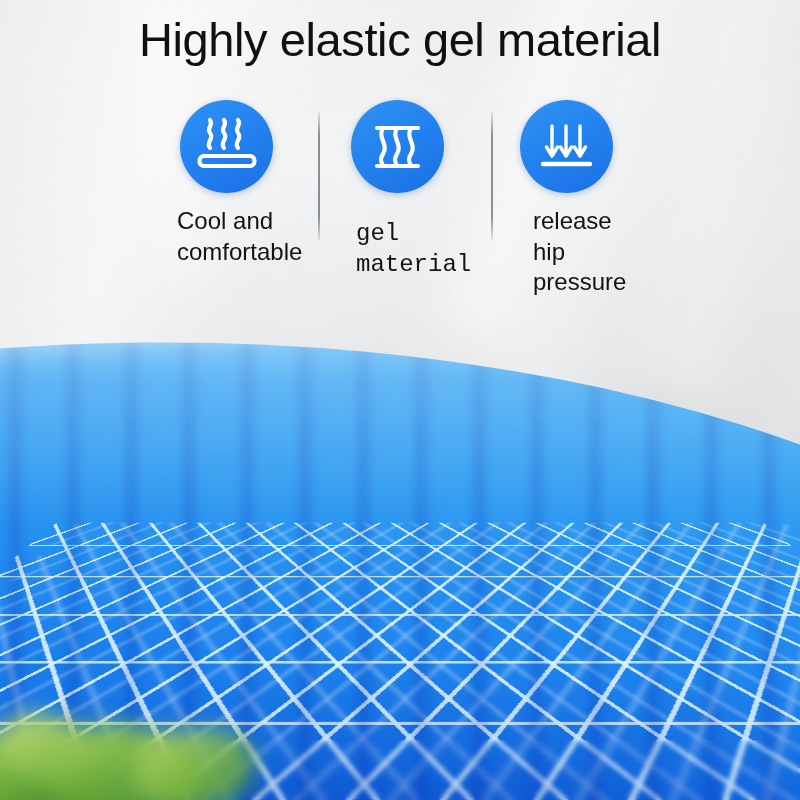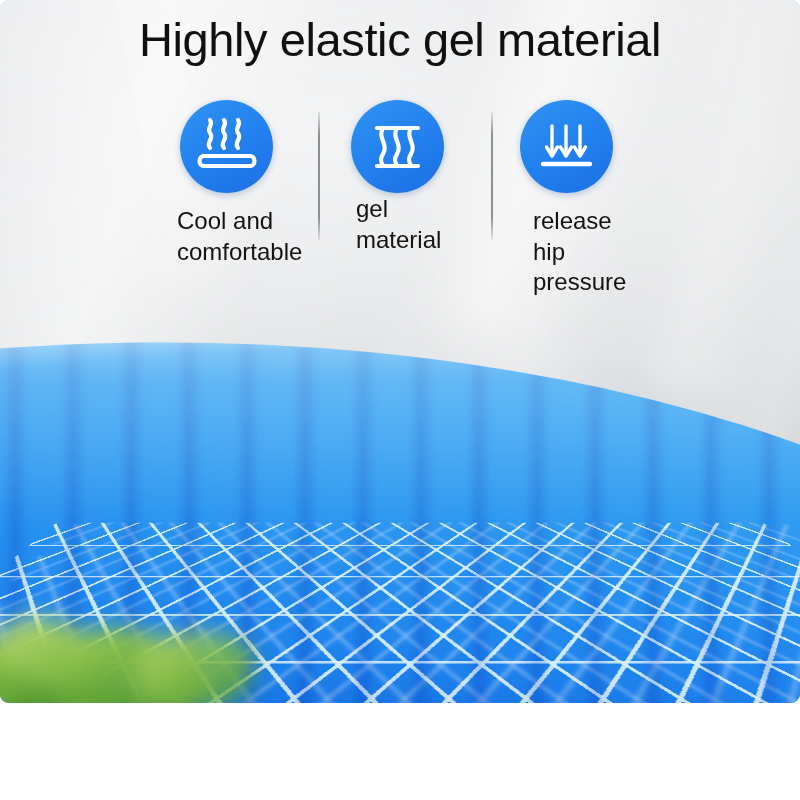--- a/index.html
+++ b/index.html
@@ -7,24 +7,23 @@
     padding: 0;
     background: #ffffff;
   }
   body {
     font-family: "Liberation Sans", sans-serif;
   }
 
   #poster {
     position: relative;
     width: 800px;
-    height: 703px;
+    height: 800px;
     overflow: hidden;
     background: #7dd3fc;
-    border-radius: 9px;
   }
 
   
   .bg-base {
     position: absolute;
     inset: 0;
     background:
       linear-gradient(108deg,
         rgba(255,255,255,0.00) 0%,
         rgba(255,255,255,0.55) 18%,
@@ -101,21 +100,21 @@
 
   .feature-label {
     position: absolute;
     font-size: 24px;
     line-height: 1.28;
     color: #131313;
     white-space: pre-line;
     margin-left: 21px;
   }
   .feature.f1 .feature-label { left: 4px;  top: 108px; }
-  .feature.f2 .feature-label { left: 10px; top: 96px; }
+  .feature.f2 .feature-label { left: 10px; top: 121px; font-family: Liberation Mono, monospace; }
   .feature.f3 .feature-label { left: 14px; top: 108px; }
 
   .divider {
     position: absolute;
     top: 14px;
     width: 2px;
     height: 128px;
     background: linear-gradient(180deg, rgba(120,125,130,0.15) 0%, rgba(105,110,115,0.75) 18%, rgba(105,110,115,0.75) 82%, rgba(120,125,130,0.15) 100%);
   }
   .divider.d1 { left: 318px; }

